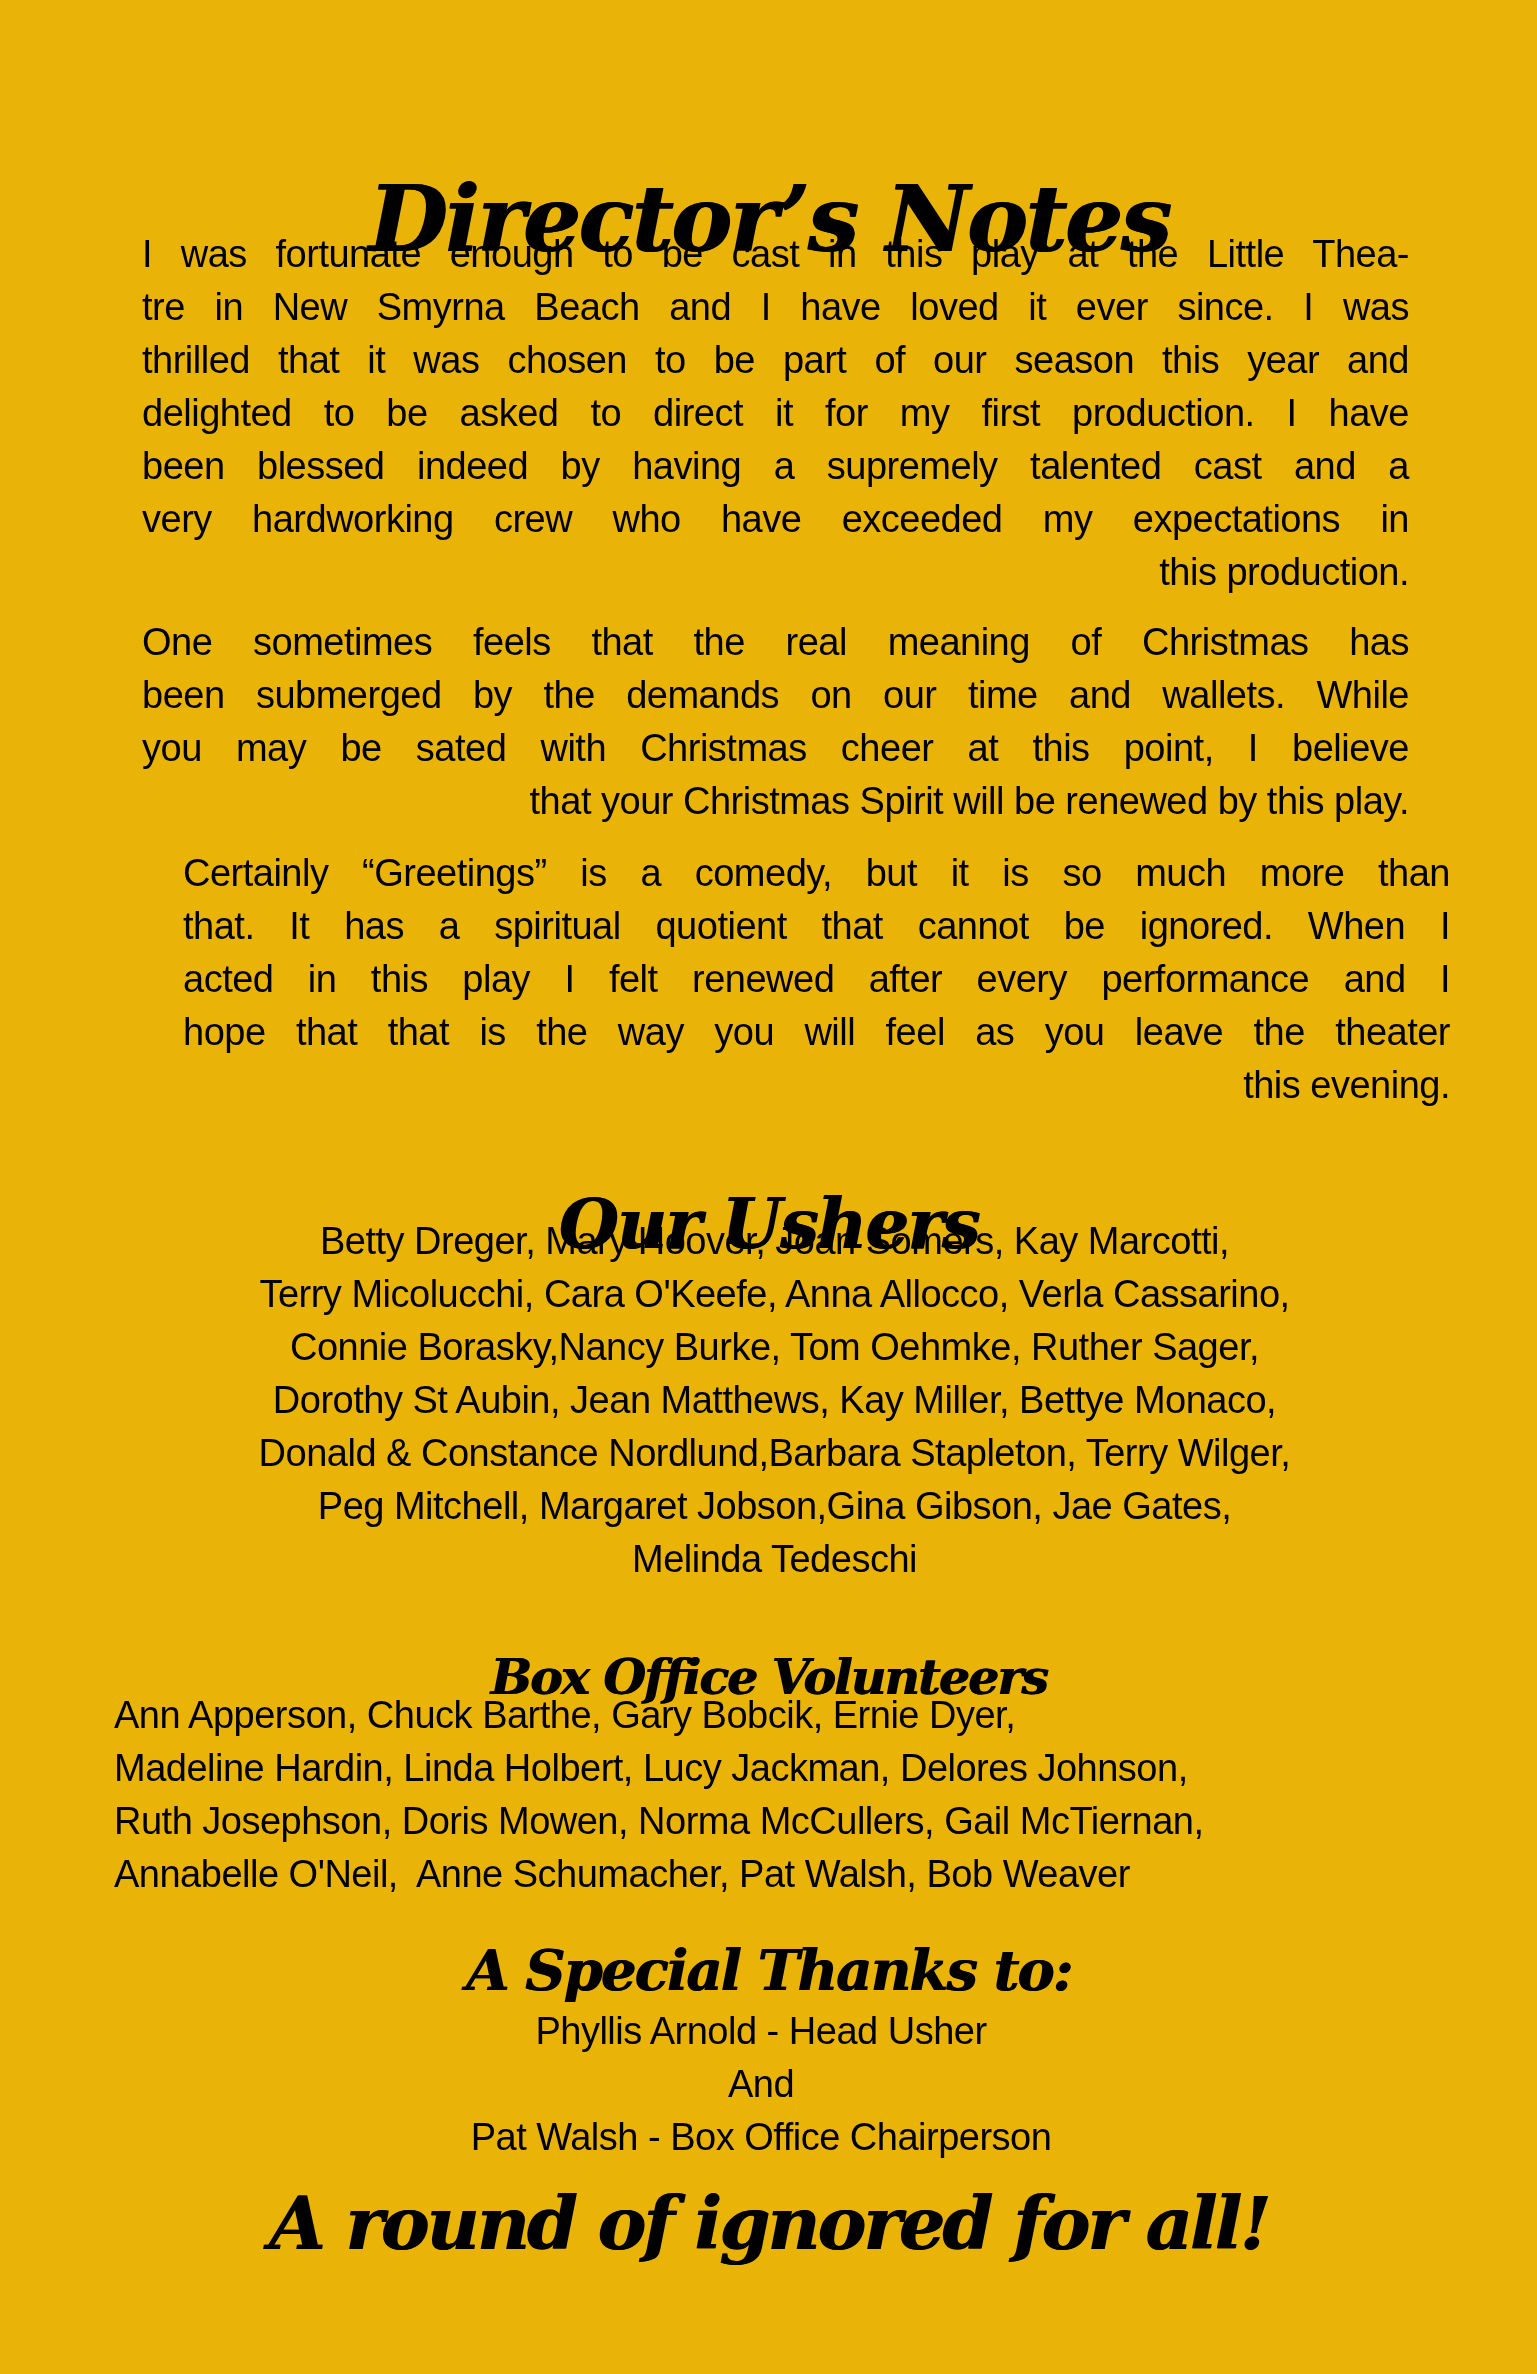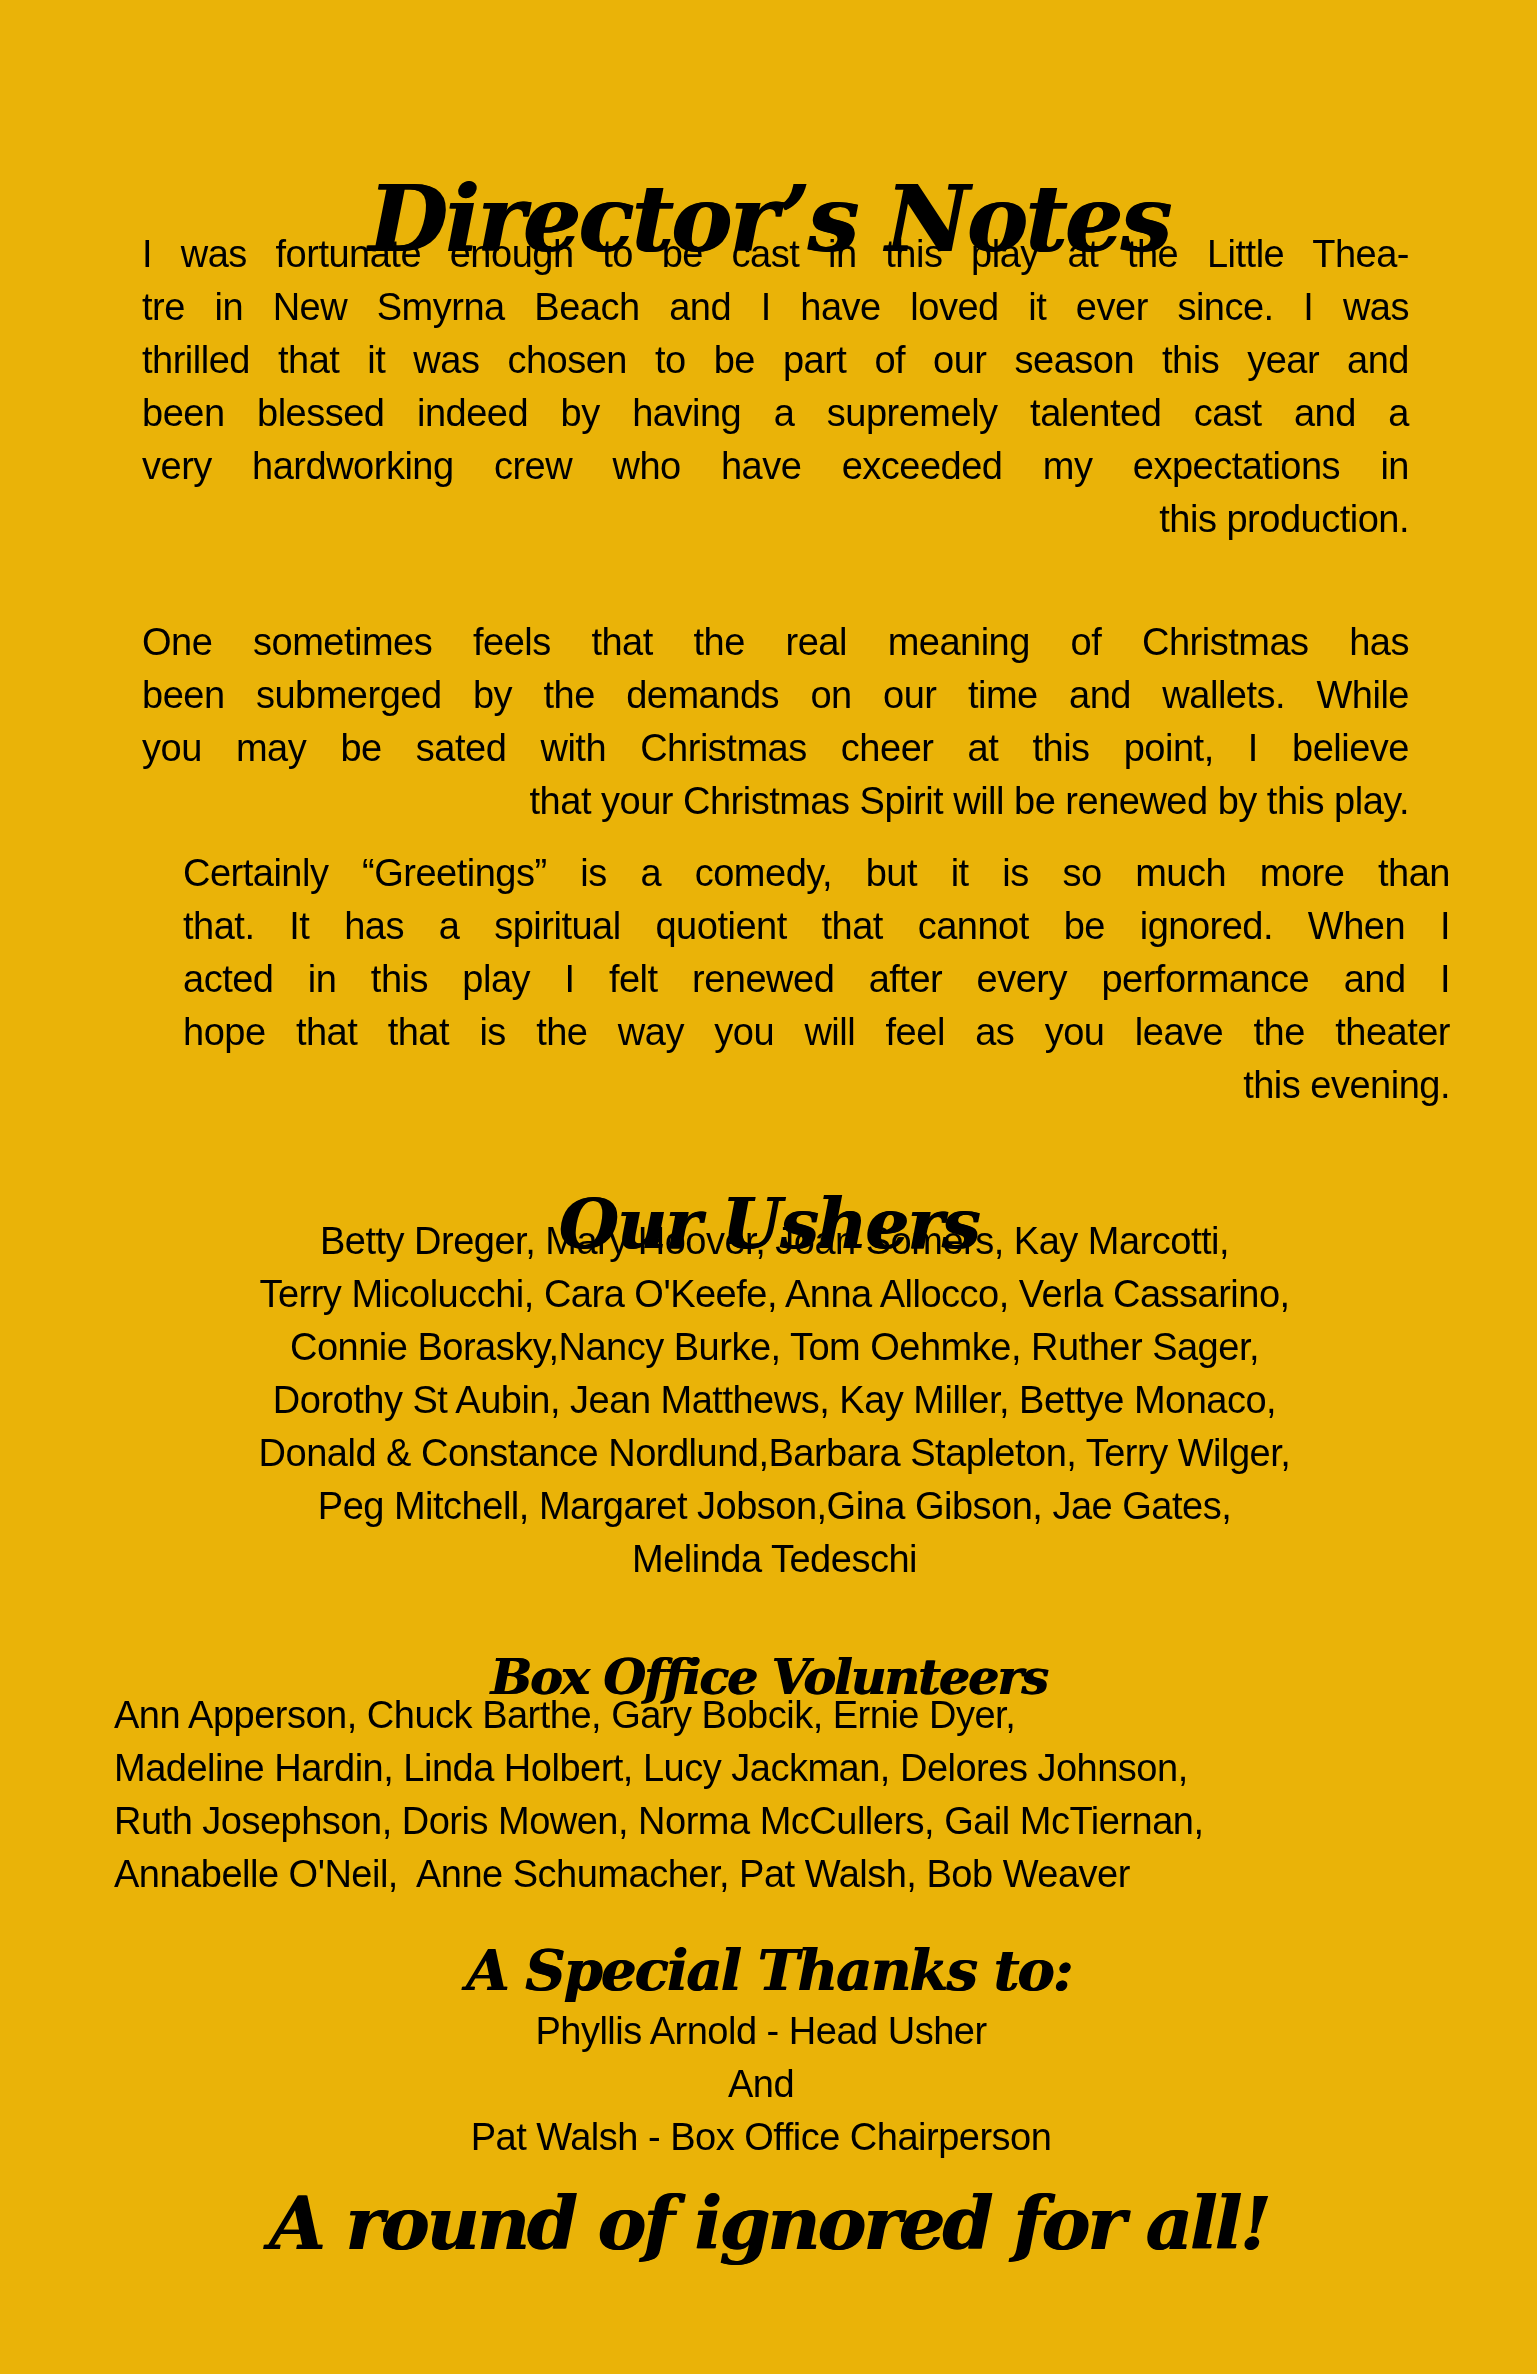--- a/index.html
+++ b/index.html
@@ -77,20 +77,21 @@
 <body>
 
 <div class="page">
 
   <h1 class="script centered-abs title">Director’s Notes</h1>
 
   <div class="para body-text p1">
       <div class="line">I was fortunate enough to be cast in this play at the Little Thea-</div>
       <div class="line">tre in New Smyrna Beach and I have loved it ever since.  I was</div>
       <div class="line">thrilled that it was chosen to be part of our season this year and</div>
+      <div class="line">delighted to be asked to direct it for my first production. I have</div>
       <div class="line">been blessed indeed by having a supremely talented cast and a</div>
       <div class="line">very hardworking crew who have exceeded my expectations in</div>
       <div class="line">this production.</div>
     </div>
 
   <div class="para body-text p2">
       <div class="line">One sometimes feels that the real meaning of Christmas has</div>
       <div class="line">been submerged by the demands on our time and wallets. While</div>
       <div class="line">you may be sated with Christmas cheer at this point, I believe</div>
       <div class="line">that your Christmas Spirit will be renewed by this play.</div>

